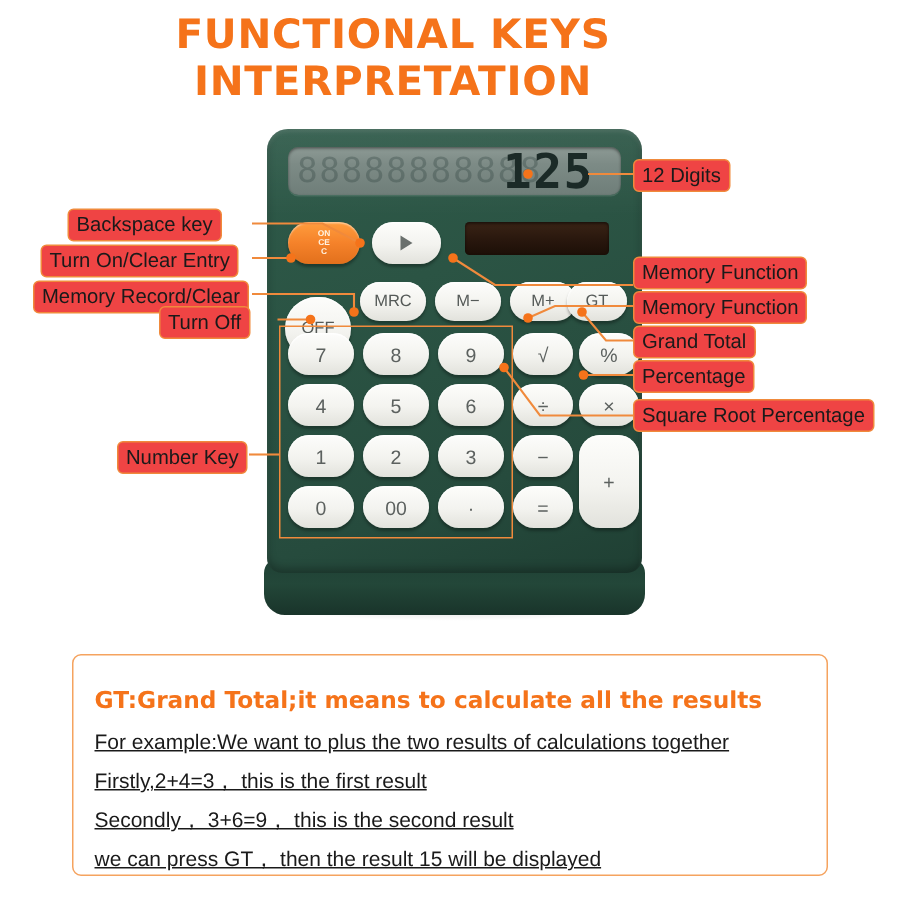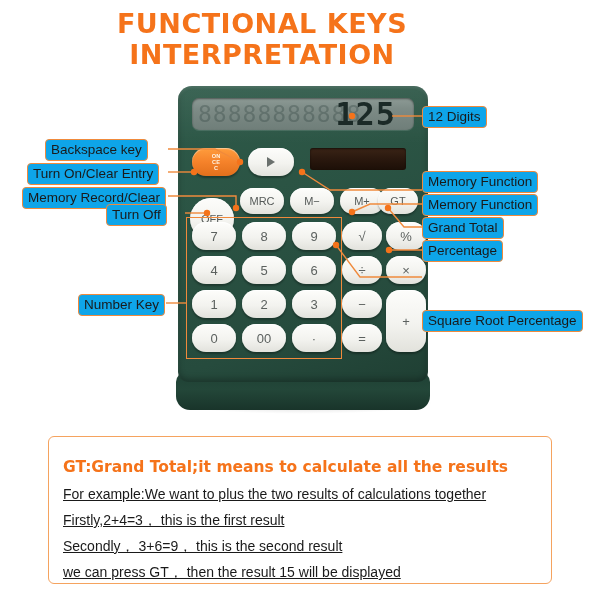--- a/index.html
+++ b/index.html
@@ -21,21 +21,21 @@
     font-size:27px;
     letter-spacing:0.5px;
     font-family:"DejaVu Sans", sans-serif;
   }
 
   
   .callout{
     position:absolute;
     border:1px solid #f08a3c;
     border-radius:4px;
-    background:#0ea5e9;
+    background:#ef4444;
     color:#1a1a1a;
     font-size:13.5px;
     line-height:17px;
     padding:1px 5px 2px 5px;
     white-space:nowrap;
     box-sizing:border-box;
     z-index:6;
   }
 
   
@@ -203,21 +203,21 @@
   <div class="callout" style="left:27px;top:163px;">Turn On/Clear Entry</div>
   <div class="callout" style="left:22px;top:187px;">Memory Record/Clear</div>
   <div class="callout" style="left:106px;top:204px;">Turn Off</div>
   <div class="callout" style="left:78px;top:294px;">Number Key</div>
 
   <div class="callout" style="left:422px;top:106px;">12 Digits</div>
   <div class="callout" style="left:422px;top:171px;">Memory Function</div>
   <div class="callout" style="left:422px;top:194px;">Memory Function</div>
   <div class="callout" style="left:422px;top:217px;">Grand Total</div>
   <div class="callout" style="left:422px;top:240px;">Percentage</div>
-  <div class="callout" style="left:422px;top:266px;margin-top:44px;">Square Root Percentage</div>
+  <div class="callout" style="left:422px;top:266px;">Square Root Percentage</div>
 
   <div class="calc-shadow"></div>
   <div class="calc-base"></div>
   <div class="calc-body">
 
     <div class="lcd">
       <div class="lcd-ghost">88888888888</div>
       <div class="lcd-value">125</div>
     </div>
 

